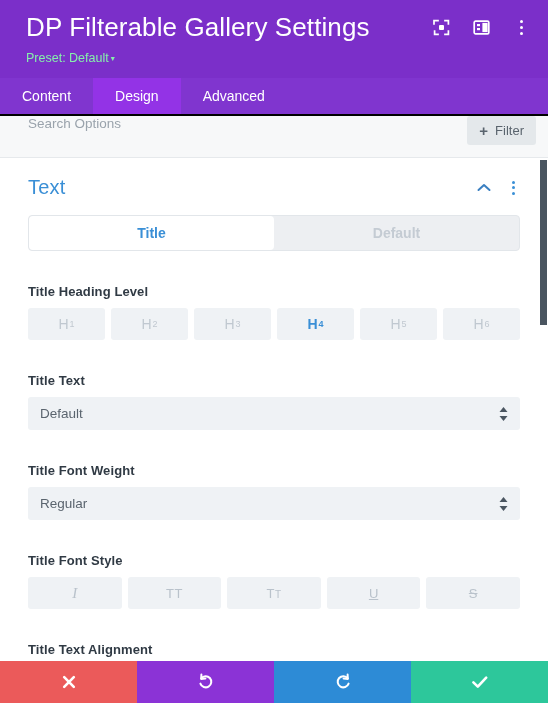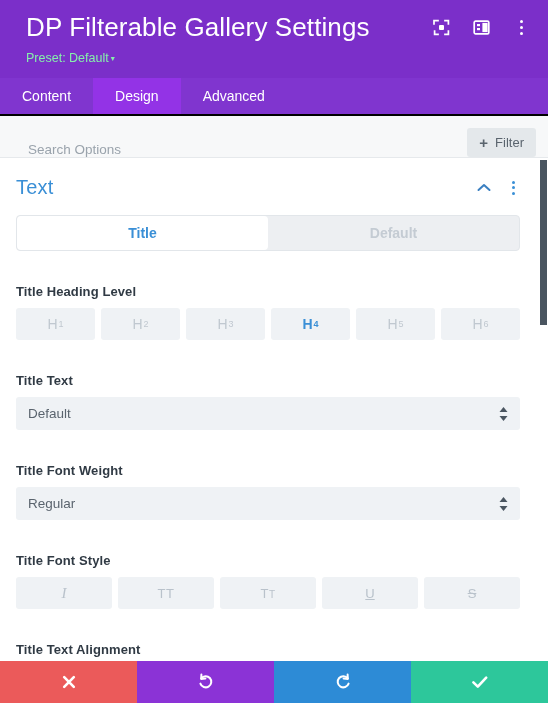--- a/index.html
+++ b/index.html
@@ -83,21 +83,21 @@
     white-space: nowrap;
   }
   .tab.active { background: #9333E6; }
 
   
   .searchbar {
     height: 42px;
     background: #F7F8F9;
     border-bottom: 1px solid #E6E9EC;
     display: flex;
-    align-items: flex-end;
+    align-items: flex-start;
     padding: 0 12px 0 28px;
     position: relative;
   }
   .search-input {
     flex: 1;
     border: none;
     background: transparent;
     outline: none;
     font-family: "Liberation Sans", sans-serif;
     font-size: 13.5px;
@@ -137,21 +137,21 @@
     position: absolute;
     top: 2px; right: 1px;
     width: 7px;
     height: 165px;
     background: #4A5560;
     border-radius: 0;
     cursor: pointer;
   }
 
   .section {
-    padding: 18px 28px 0 16px;
+    padding: 18px 28px 0 28px;
   }
   .section-head {
     display: flex;
     align-items: center;
     justify-content: space-between;
     margin-bottom: 16px;
   }
   .section-title {
     color: #3A8FD6;
     font-size: 20px;

